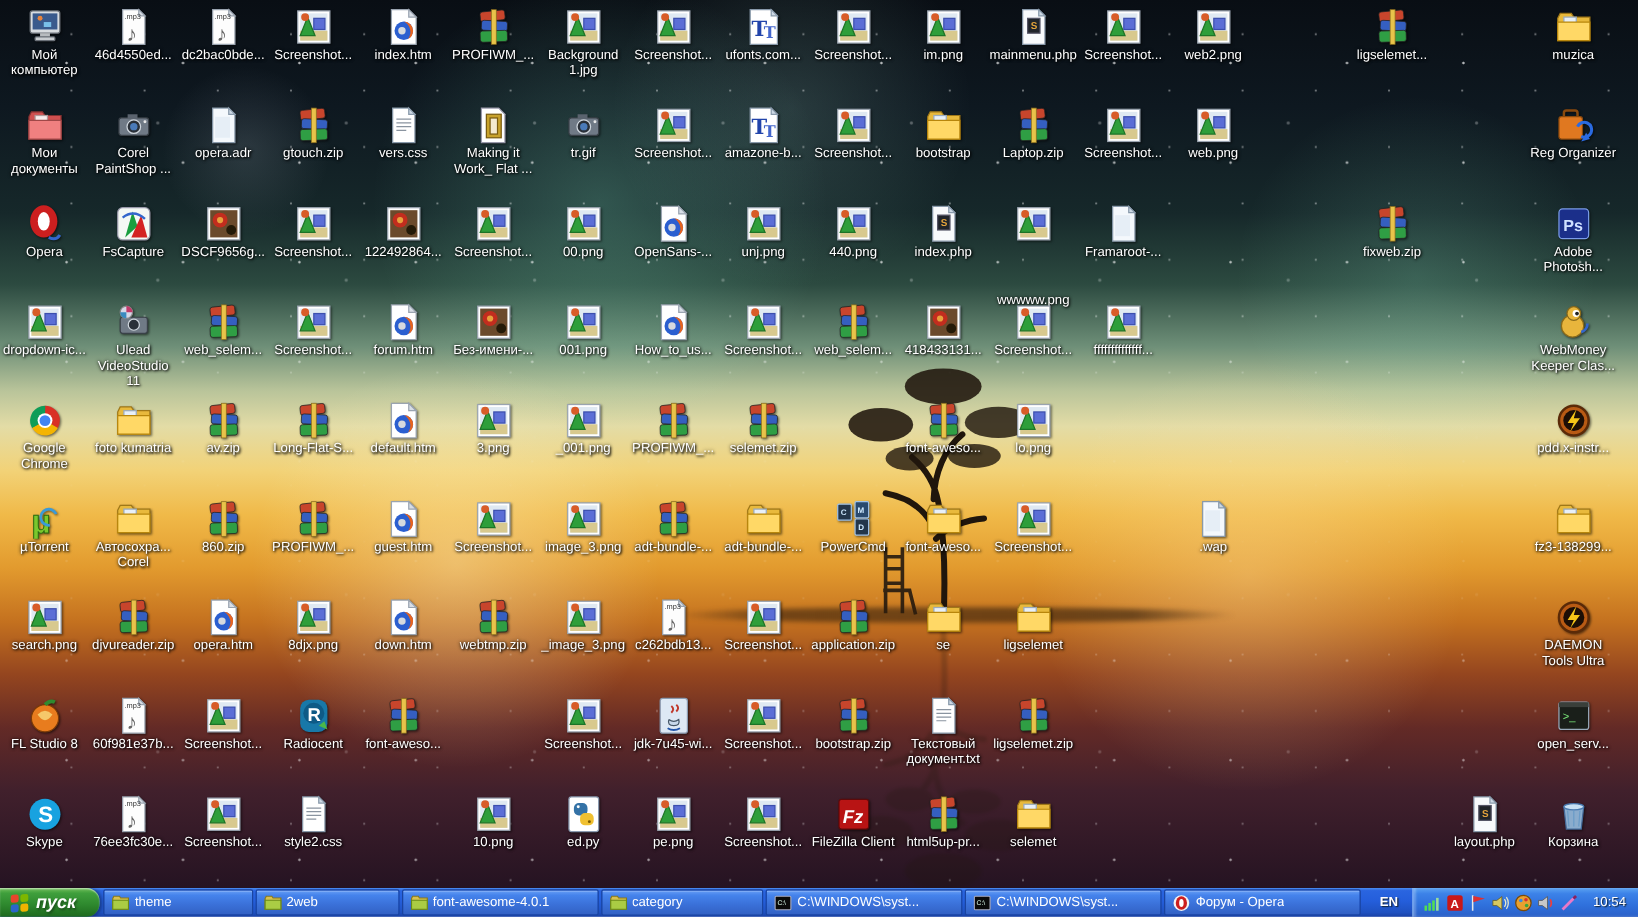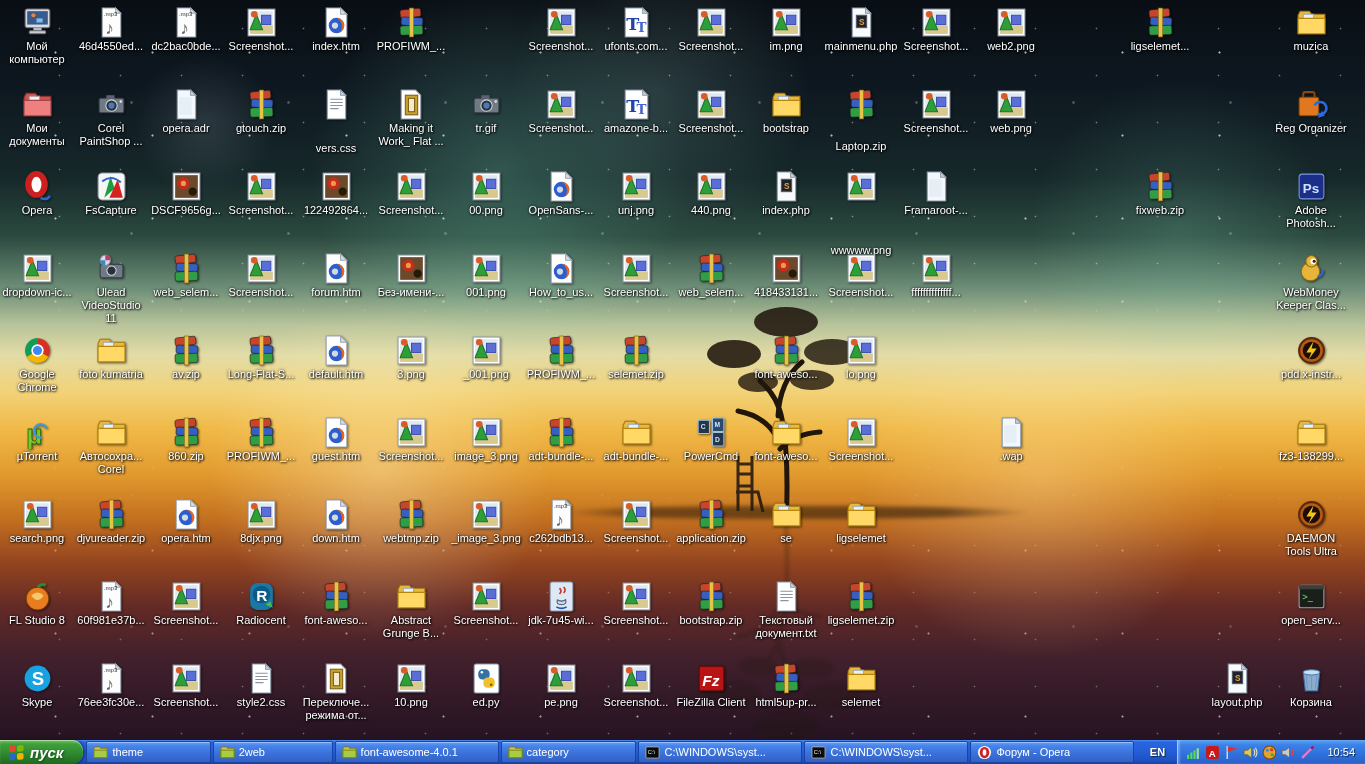--- a/index.html
+++ b/index.html
@@ -162,20 +162,33 @@
           <g stroke="#222" stroke-width=".6">
             <rect x="5" y="3" width="20" height="8" rx="2" fill="#c8452c" transform="rotate(-6 15 7)"></rect>
             <rect x="6" y="11" width="21" height="8" rx="2" fill="#355fc0" transform="rotate(3 16 15)"></rect>
             <rect x="5" y="19" width="22" height="9" rx="2" fill="#2f9e44" transform="rotate(-2 16 23)"></rect>
           </g>
           <rect x="14" y="2" width="4" height="28" fill="#e8c34a" stroke="#8a6d1d" stroke-width=".6"></rect>
         </svg>
       </div>
       <div class="ilabel">PROFIWM_...</div>
     </div>
+    <div class="icon" style="left: 450px; top: 6px;">
+      <div class="glyph">
+        <svg viewBox="0 0 32 32">
+          <rect x="3" y="3" width="26" height="26" fill="#fff" stroke="#9aa4b0"></rect>
+          <rect x="5" y="5" width="22" height="22" fill="#dfe9f2"></rect>
+          <rect x="5" y="19" width="22" height="8" fill="#d8c98e"></rect>
+          <rect x="16" y="9" width="9" height="9" fill="#5b6ed6" stroke="#3c4fae"></rect>
+          <polygon points="11,8 17,23 5,23" fill="#2e9e3a" stroke="#1d7427"></polygon>
+          <circle cx="9" cy="8" r="3.2" fill="#d85c28"></circle>
+        </svg>
+      </div>
+      <div class="ilabel">Background 1.jpg</div>
+    </div>
     <div class="icon" style="left: 525px; top: 6px;">
       <div class="glyph">
         <svg viewBox="0 0 32 32">
           <rect x="3" y="3" width="26" height="26" fill="#fff" stroke="#9aa4b0"></rect>
           <rect x="5" y="5" width="22" height="22" fill="#dfe9f2"></rect>
           <rect x="5" y="19" width="22" height="8" fill="#d8c98e"></rect>
           <rect x="16" y="9" width="9" height="9" fill="#5b6ed6" stroke="#3c4fae"></rect>
           <polygon points="11,8 17,23 5,23" fill="#2e9e3a" stroke="#1d7427"></polygon>
           <circle cx="9" cy="8" r="3.2" fill="#d85c28"></circle>
         </svg>
@@ -317,21 +330,21 @@
           <g stroke="#222" stroke-width=".6">
             <rect x="5" y="3" width="20" height="8" rx="2" fill="#c8452c" transform="rotate(-6 15 7)"></rect>
             <rect x="6" y="11" width="21" height="8" rx="2" fill="#355fc0" transform="rotate(3 16 15)"></rect>
             <rect x="5" y="19" width="22" height="9" rx="2" fill="#2f9e44" transform="rotate(-2 16 23)"></rect>
           </g>
           <rect x="14" y="2" width="4" height="28" fill="#e8c34a" stroke="#8a6d1d" stroke-width=".6"></rect>
         </svg>
       </div>
       <div class="ilabel">gtouch.zip</div>
     </div>
-    <div class="icon" style="left: 300px; top: 88px; gap: 20px;">
+    <div class="icon" style="left: 300px; top: 88px;">
       <div class="glyph">
         <svg viewBox="0 0 32 32">
           <path d="M7 2 h13 l5 5 v23 h-18 z" fill="#fff" stroke="#8899aa"></path>
           <path d="M20 2 l5 5 h-5 z" fill="#cdd8e4" stroke="#8899aa"></path>
           <g stroke="#8a94a0">
             <path d="M10 11h12M10 14h12M10 17h12M10 20h8"></path>
           </g>
         </svg>
       </div>
       <div class="ilabel">vers.css</div>
@@ -398,21 +411,21 @@
     <div class="icon" style="left: 750px; top: 88px;">
       <div class="glyph">
         <svg viewBox="0 0 32 32">
           <path d="M3 9 l2-4 h9 l2 3 h13 v19 h-26 z" fill="#e8b93c" stroke="#a07818"></path>
           <rect x="8" y="8" width="10" height="7" fill="#e8f0f8" stroke="#9aabbc"></rect>
           <path d="M3 12 h26 v15 h-26 z" fill="#ffd866" stroke="#b8860b"></path>
         </svg>
       </div>
       <div class="ilabel">bootstrap</div>
     </div>
-    <div class="icon" style="left: 825px; top: 88px; gap: 18px;">
+    <div class="icon" style="left: 825px; top: 88px;">
       <div class="glyph">
         <svg viewBox="0 0 32 32">
           <g stroke="#222" stroke-width=".6">
             <rect x="5" y="3" width="20" height="8" rx="2" fill="#c8452c" transform="rotate(-6 15 7)"></rect>
             <rect x="6" y="11" width="21" height="8" rx="2" fill="#355fc0" transform="rotate(3 16 15)"></rect>
             <rect x="5" y="19" width="22" height="9" rx="2" fill="#2f9e44" transform="rotate(-2 16 23)"></rect>
           </g>
           <rect x="14" y="2" width="4" height="28" fill="#e8c34a" stroke="#8a6d1d" stroke-width=".6"></rect>
         </svg>
       </div>
@@ -1330,30 +1343,20 @@
           <g stroke="#222" stroke-width=".6">
             <rect x="5" y="3" width="20" height="8" rx="2" fill="#c8452c" transform="rotate(-6 15 7)"></rect>
             <rect x="6" y="11" width="21" height="8" rx="2" fill="#355fc0" transform="rotate(3 16 15)"></rect>
             <rect x="5" y="19" width="22" height="9" rx="2" fill="#2f9e44" transform="rotate(-2 16 23)"></rect>
           </g>
           <rect x="14" y="2" width="4" height="28" fill="#e8c34a" stroke="#8a6d1d" stroke-width=".6"></rect>
         </svg>
       </div>
       <div class="ilabel">font-aweso...</div>
     </div>
-    <div class="icon" style="left: 375px; top: 580px;">
-      <div class="glyph">
-        <svg viewBox="0 0 32 32">
-          <path d="M3 9 l2-4 h9 l2 3 h13 v19 h-26 z" fill="#e8b93c" stroke="#a07818"></path>
-          <rect x="8" y="8" width="10" height="7" fill="#e8f0f8" stroke="#9aabbc"></rect>
-          <path d="M3 12 h26 v15 h-26 z" fill="#ffd866" stroke="#b8860b"></path>
-        </svg>
-      </div>
-      <div class="ilabel">Abstract Grunge B...</div>
-    </div>
     <div class="icon" style="left: 450px; top: 580px;">
       <div class="glyph">
         <svg viewBox="0 0 32 32">
           <rect x="3" y="3" width="26" height="26" fill="#fff" stroke="#9aa4b0"></rect>
           <rect x="5" y="5" width="22" height="22" fill="#dfe9f2"></rect>
           <rect x="5" y="19" width="22" height="8" fill="#d8c98e"></rect>
           <rect x="16" y="9" width="9" height="9" fill="#5b6ed6" stroke="#3c4fae"></rect>
           <polygon points="11,8 17,23 5,23" fill="#2e9e3a" stroke="#1d7427"></polygon>
           <circle cx="9" cy="8" r="3.2" fill="#d85c28"></circle>
         </svg>
@@ -1469,30 +1472,20 @@
       <div class="glyph">
         <svg viewBox="0 0 32 32">
           <path d="M7 2 h13 l5 5 v23 h-18 z" fill="#fff" stroke="#8899aa"></path>
           <path d="M20 2 l5 5 h-5 z" fill="#cdd8e4" stroke="#8899aa"></path>
           <g stroke="#8a94a0">
             <path d="M10 11h12M10 14h12M10 17h12M10 20h8"></path>
           </g>
         </svg>
       </div>
       <div class="ilabel">style2.css</div>
-    </div>
-    <div class="icon" style="left: 300px; top: 662px;">
-      <div class="glyph">
-        <svg viewBox="0 0 32 32">
-          <path d="M6 2 h14 l5 5 v23 h-19 z" fill="#fff" stroke="#99a"></path>
-          <rect x="10" y="7" width="12" height="19" fill="#c8a22c" stroke="#7a5c10"></rect>
-          <rect x="13" y="10" width="6" height="13" fill="#f4ead0" stroke="#7a5c10"></rect>
-        </svg>
-      </div>
-      <div class="ilabel">Переключе... режима от...</div>
     </div>
     <div class="icon" style="left: 375px; top: 662px;">
       <div class="glyph">
         <svg viewBox="0 0 32 32">
           <rect x="3" y="3" width="26" height="26" fill="#fff" stroke="#9aa4b0"></rect>
           <rect x="5" y="5" width="22" height="22" fill="#dfe9f2"></rect>
           <rect x="5" y="19" width="22" height="8" fill="#d8c98e"></rect>
           <rect x="16" y="9" width="9" height="9" fill="#5b6ed6" stroke="#3c4fae"></rect>
           <polygon points="11,8 17,23 5,23" fill="#2e9e3a" stroke="#1d7427"></polygon>
           <circle cx="9" cy="8" r="3.2" fill="#d85c28"></circle>

